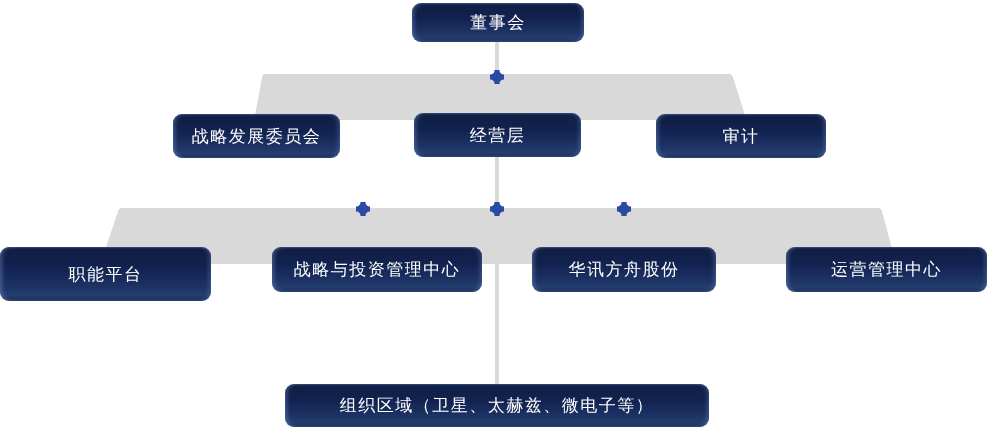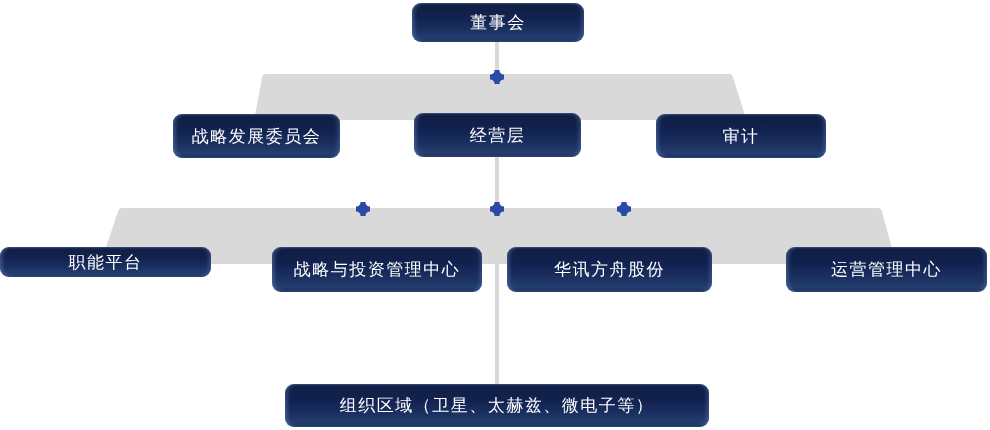--- a/index.html
+++ b/index.html
@@ -34,23 +34,23 @@
       inset -3px 0 4px -1px rgba(120,150,210,0.35),
       inset 0 1px 1px rgba(70,95,150,0.35);
   }
   .node span { pointer-events: none; }
 
   
   .n-board    { left: 412px; top: 3px;   width: 172px; height: 39px; }
   .n-strategy { left: 173px; top: 114px; width: 167px; height: 44px; text-align: right; }
   .n-mgmt     { left: 414px; top: 113px; width: 167px; height: 44px; }
   .n-audit    { left: 656px; top: 114px; width: 170px; height: 44px; }
-  .n-func     { left: 0px;   top: 247px; width: 211px; height: 30px; }
+  .n-func     { left: 0px;   top: 247px; width: 211px; height: 54px; }
   .n-invest   { left: 272px; top: 247px; width: 210px; height: 45px; }
-  .n-huaxun   { left: 507px; top: 247px; width: 205px; height: 45px; text-align: right; }
+  .n-huaxun   { left: 532px; top: 247px; width: 184px; height: 45px; text-align: right; }
   .n-ops      { left: 786px; top: 247px; width: 201px; height: 45px; }
   .n-regions  { left: 285px; top: 384px; width: 424px; height: 43px; }
 </style>
 </head>
 <body>
 
 <div class="stage">
 
   <svg class="connector-layer" viewBox="0 0 990 430" xmlns="http://www.w3.org/2000/svg">
     <defs>

